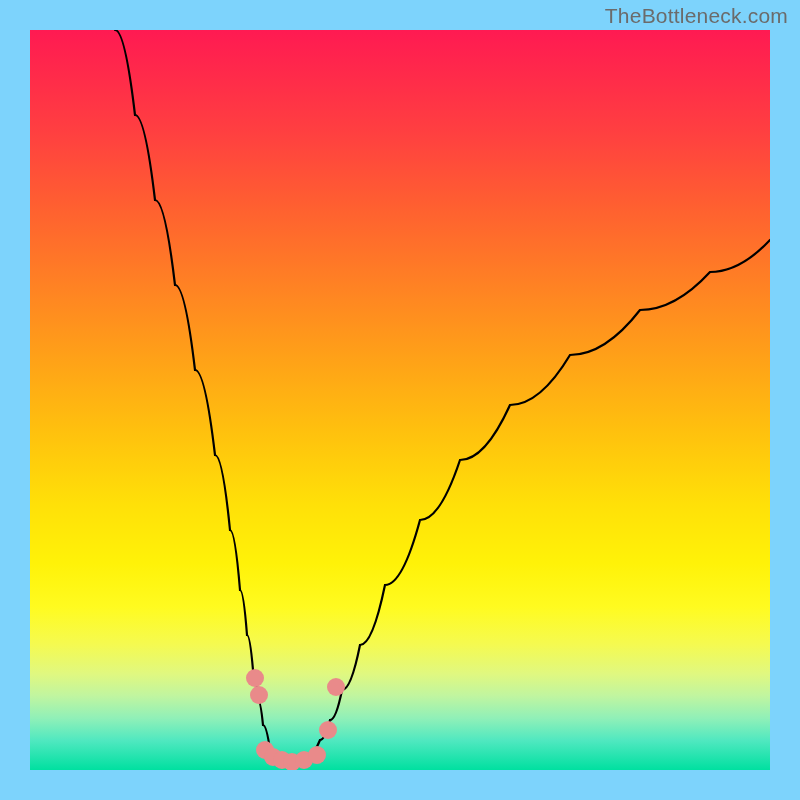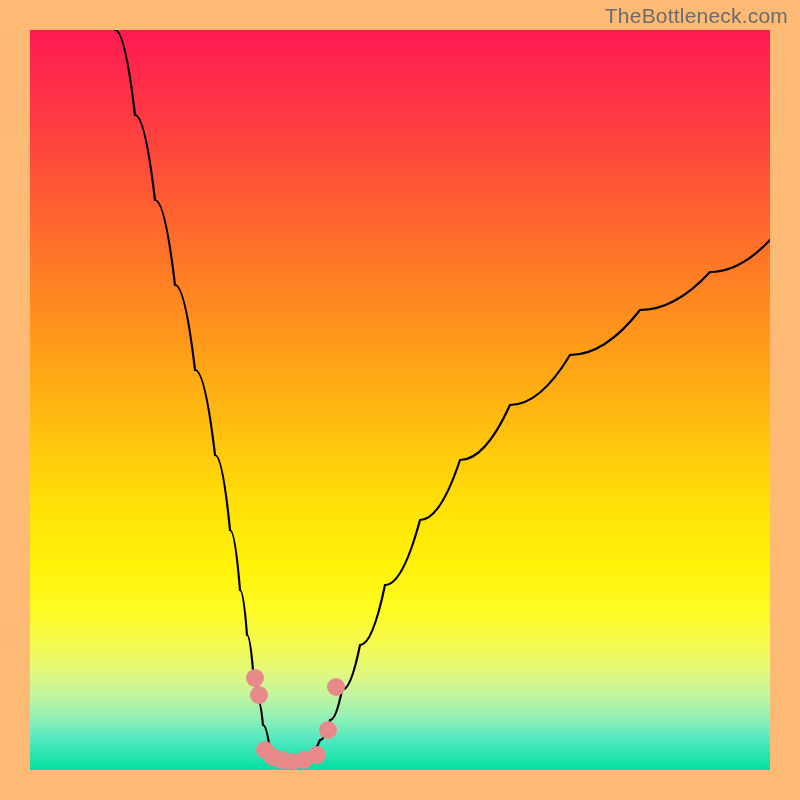--- a/index.html
+++ b/index.html
@@ -10,21 +10,21 @@
     background: #000;
     overflow: hidden;
     font-family: Arial, Helvetica, sans-serif;
   }
   .frame {
     position: absolute;
     top: 0;
     left: 0;
     width: 800px;
     height: 800px;
-    background: #fdba74;
+    background: #7dd3fc;
   }
   .plot-area {
     position: absolute;
     top: 30px;
     left: 30px;
     width: 740px;
     height: 740px;
     overflow: hidden;
   }
   .gradient {

